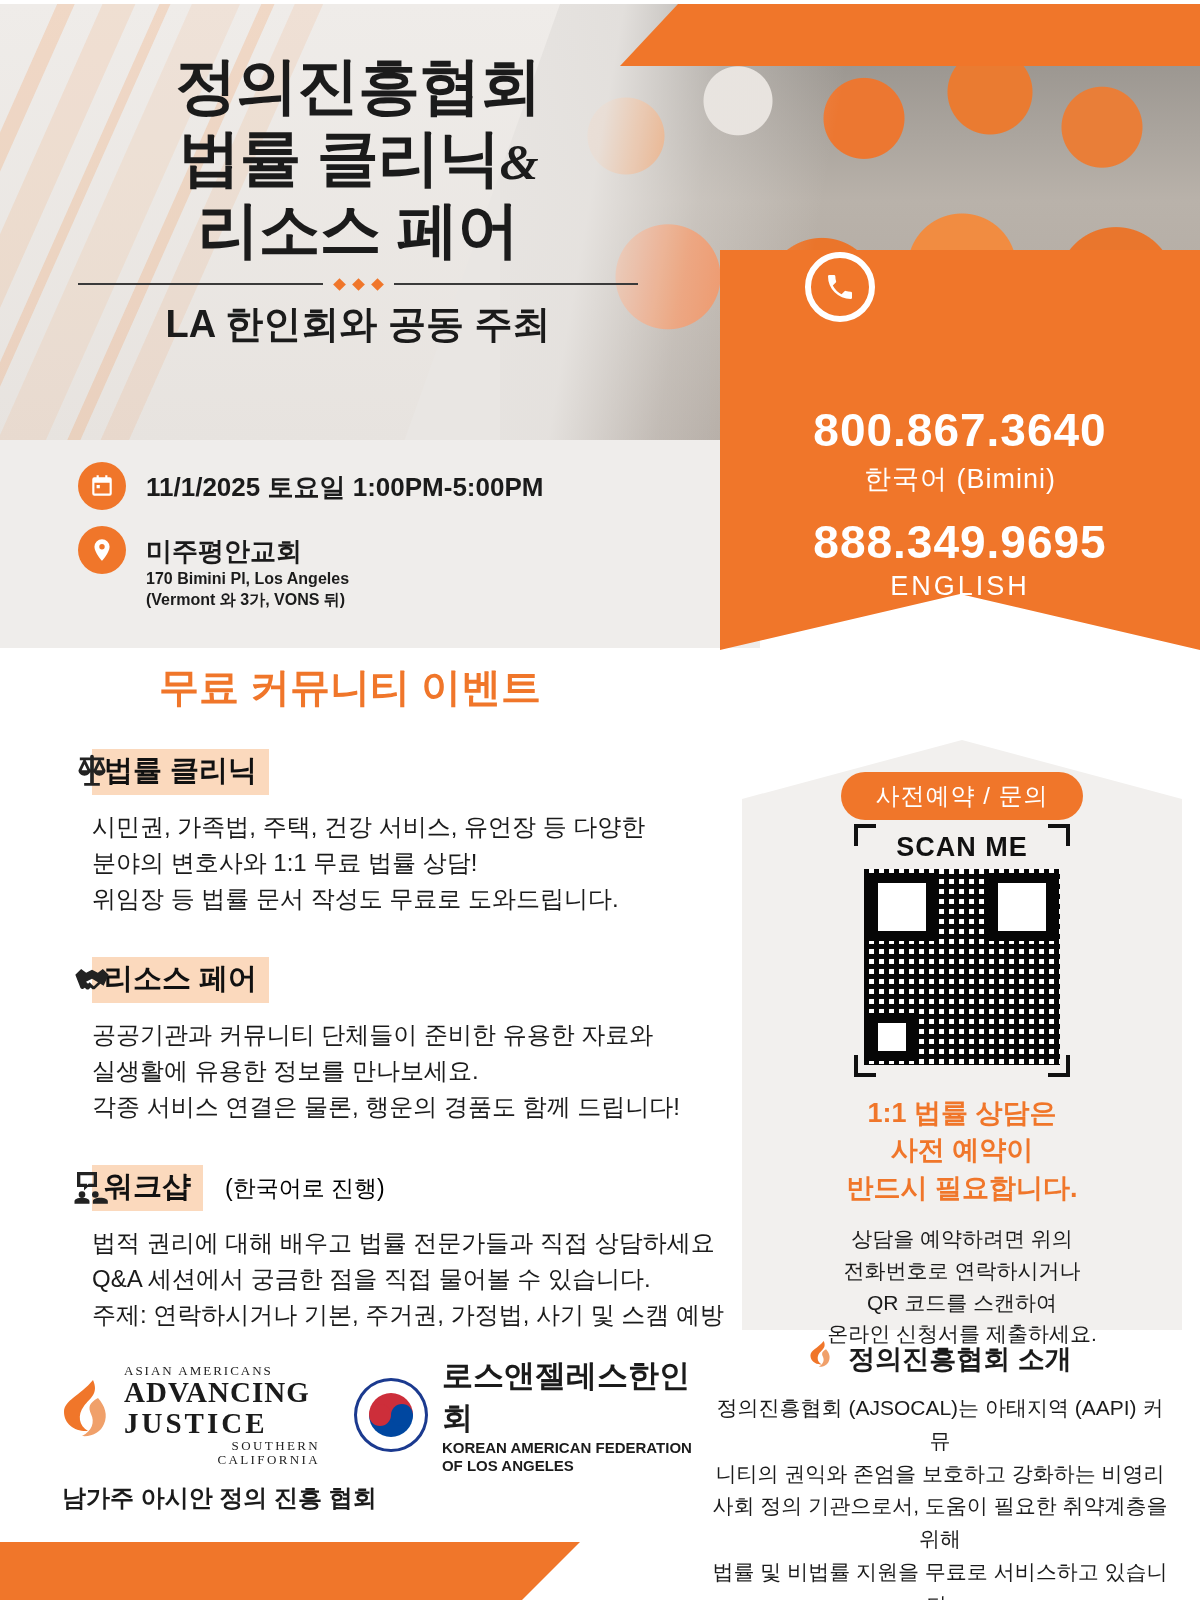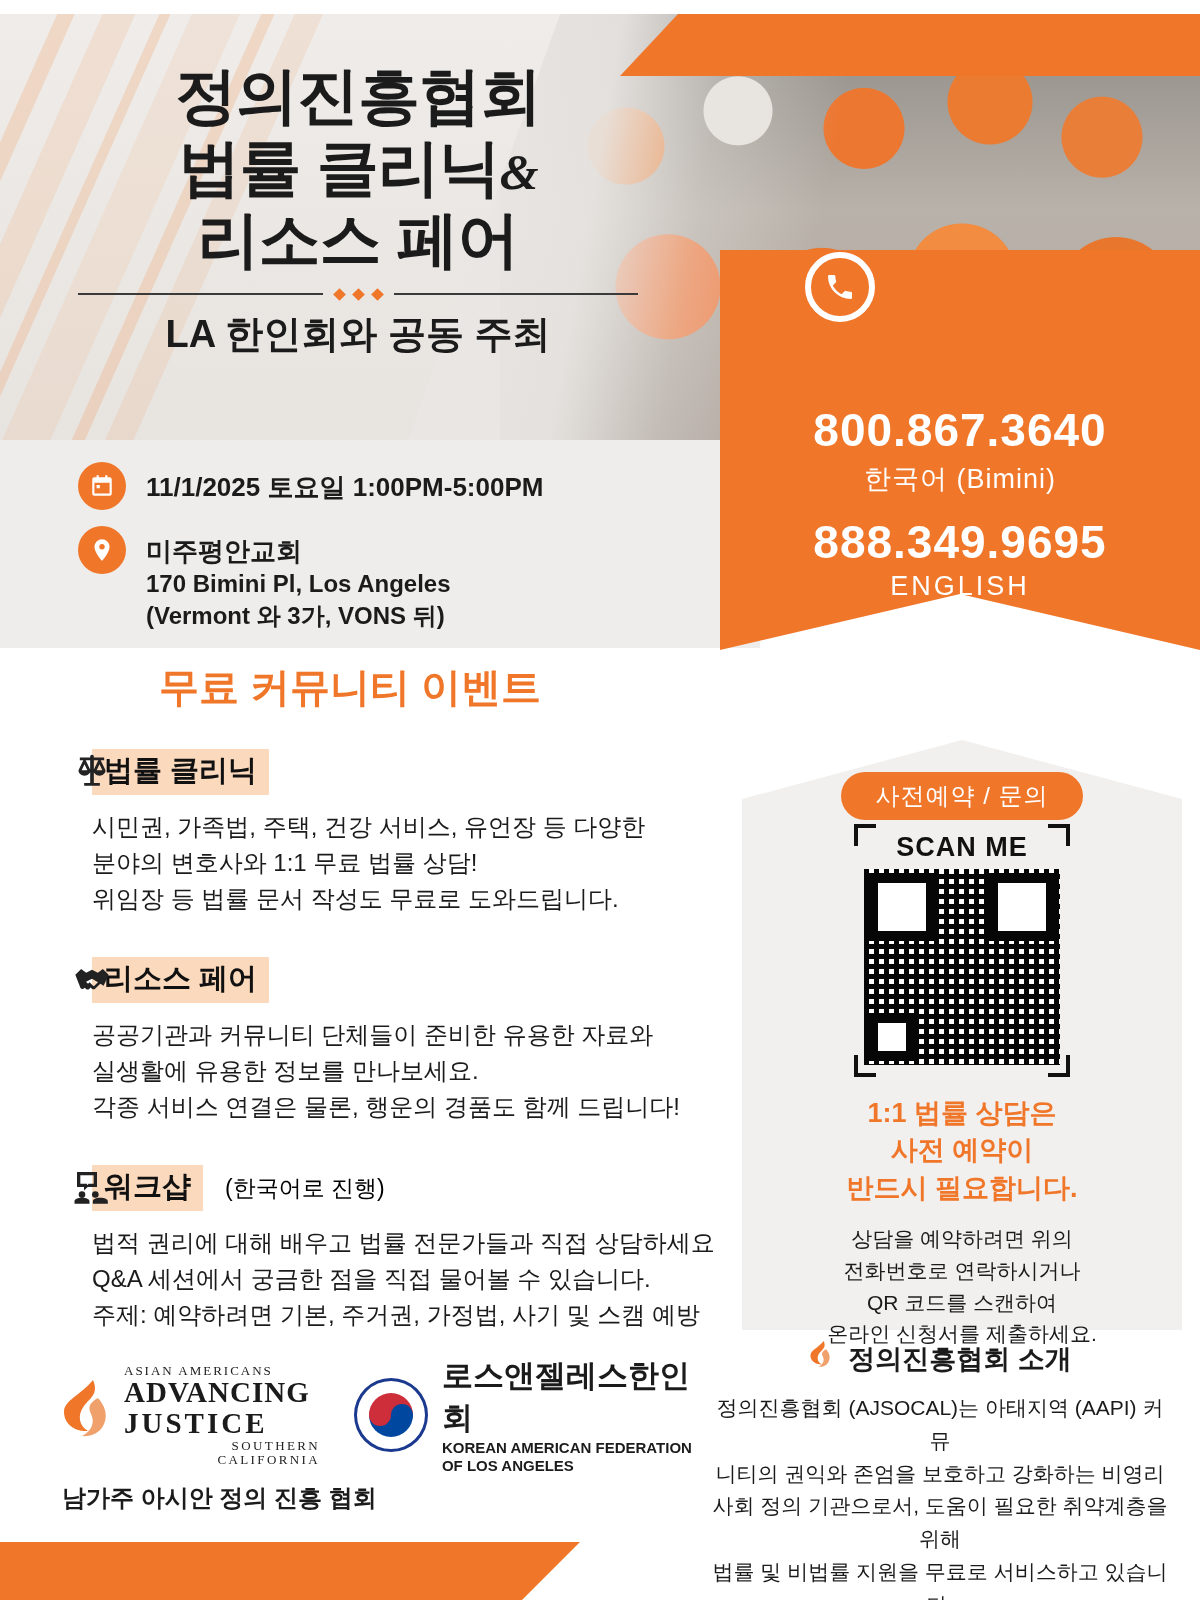--- a/index.html
+++ b/index.html
@@ -11,21 +11,21 @@
   }
   .poster {
     position: relative;
     width: 1200px; height: 1600px;
     background: #ffffff;
     overflow: hidden;
   }
 
   
   .hero {
-    position: absolute; left: 0; top: 14px; width: 1200px; height: 440px;
+    position: absolute; left: 0; top: 4px; width: 1200px; height: 440px;
     background: #e9e6e3;
     overflow: hidden;
   }
   .hero-photo {
     position: absolute; right: 0; top: 0; width: 700px; height: 440px;
     background:
       radial-gradient(circle at 18% 30%, #f07c2a 0 38px, transparent 39px),
       radial-gradient(circle at 34% 22%, #e8e3de 0 34px, transparent 35px),
       radial-gradient(circle at 52% 26%, #f1762c 0 40px, transparent 41px),
       radial-gradient(circle at 70% 20%, #ef7a2c 0 42px, transparent 43px),
@@ -100,21 +100,21 @@
   }
   .info-row { position: absolute; display: flex; align-items: flex-start; gap: 20px; }
   .info-row.date { left: 78px; top: 22px; }
   .info-row.place { left: 78px; top: 86px; }
   .circ {
     width: 48px; height: 48px; border-radius: 50%; background: #f0762a;
     display:flex; align-items:center; justify-content:center; flex: 0 0 48px;
   }
   .circ svg { width: 26px; height: 26px; fill: #ffffff; }
   .info-txt { font-size: 26px; font-weight: 700; color: #1b1b1b; line-height: 1.32; padding-top: 8px;}
-  .info-txt .l2, .info-txt .l3 { font-size: 24px; }
+  .info-txt .l2, .info-txt .l3 { font-size: 16px; }
 
   
   .phone-panel {
     position: absolute; right: 0; top: 250px; width: 480px; height: 400px;
     background: #f0762a;
     clip-path: polygon(0 0, 100% 0, 100% 100%, 50% 86%, 0 100%);
     z-index: 5;
   }
   .phone-circle {
     position: absolute; left: 50%; top: 252px; transform: translateX(-50%) translateX(240px);
@@ -348,21 +348,21 @@
             <path d="M3 3h12v9H9.4l-2.2 2.1V12H3V3zm2 2v5h4v1l1-1h3V5H5zm-1 11.5a2 2 0 1 1 4 0 2 2 0 0 1-4 0zm8 0a2 2 0 1 1 4 0 2 2 0 0 1-4 0zM1.5 22v-1.4c0-1.3 2-2.1 4.5-2.1s4.5.8 4.5 2.1V22h-9zm11 0v-1.4c0-1.3 2-2.1 4.5-2.1s4.5.8 4.5 2.1V22h-9z"></path>
           </svg>
       </span>
       <div class="sec-head">
         <span class="sec-title">워크샵</span>
         <span class="sec-note">(한국어로 진행)</span>
       </div>
       <div class="sec-body">
         <div>법적 권리에 대해 배우고 법률 전문가들과 직접 상담하세요</div>
         <div>Q&amp;A 세션에서 궁금한 점을 직접 물어볼 수 있습니다.</div>
-        <div>주제: 예약하려면 기본, 주거권, 가정법, 사기 및 스캠 예방</div>
+        <div>주제: 연락하시거나 기본, 주거권, 가정법, 사기 및 스캠 예방</div>
       </div>
     </div>
   </div>
 
   <div class="qr-panel"></div>
   <div class="qr-pill">
     <span>사전예약 / 문의</span>
   </div>
   <div class="qr-box">
     <div class="qr-frame">

